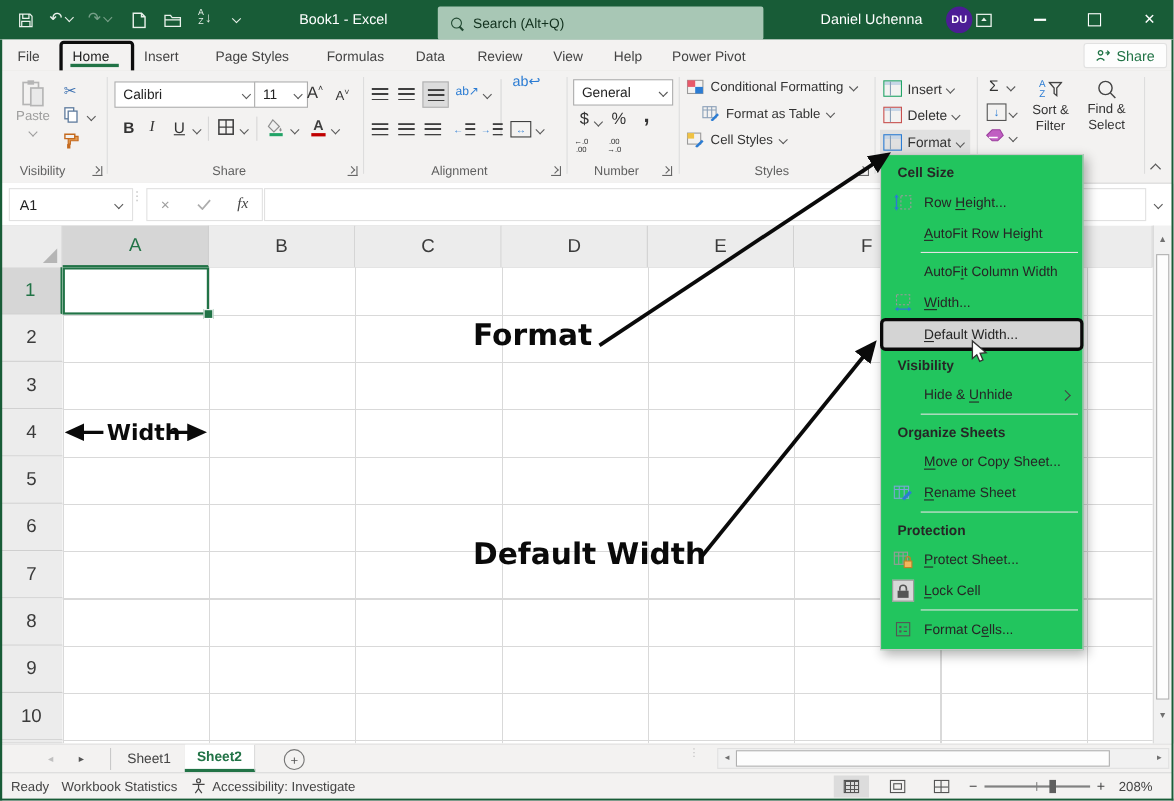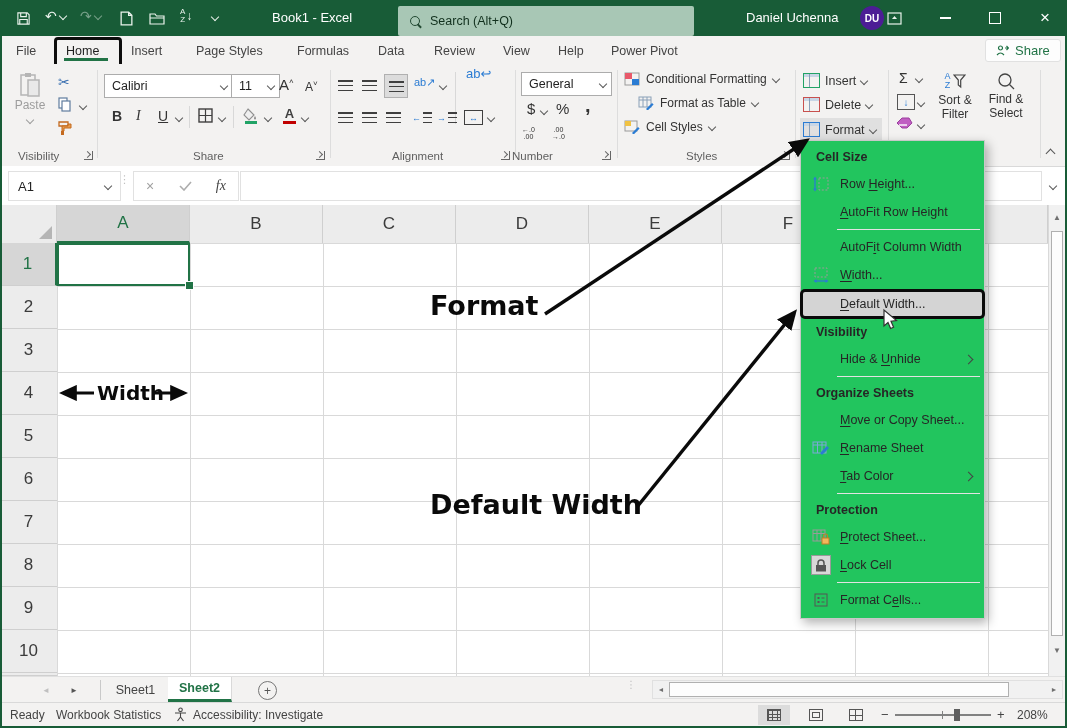--- a/index.html
+++ b/index.html
@@ -262,21 +262,21 @@
         <i class="cd" style="margin-left:auto;margin-right:5px;"></i>
     </div>
     <span class="abs" style="left:527px;top:36px;font-size:15px;color:#333;">$</span>
     <i class="abs cd" style="left:541px;top:44px;"></i>
     <span class="abs" style="left:556px;top:36px;font-size:15px;color:#333;">%</span>
     <span class="abs" style="left:585px;top:30px;font-size:20px;font-weight:bold;color:#333;">,</span>
     <span class="abs tinytxt" style="left:522px;top:62px;">←.0
 .00</span>
     <span class="abs tinytxt" style="left:552px;top:62px;">.00
 →.0</span>
-    <span class="glabel" style="left:512px;">Number</span>
+    <span class="glabel" style="left:540px;">Number</span>
     <span class="launch" style="left:602px;"></span>
 
     <div class="abs f" style="left:624px;top:8px;gap:6px;">
       <svg width="16" height="14" viewBox="0 0 16 14">
           <rect x="1" y="1" width="14" height="12" fill="none" stroke="#9a9a9a"></rect>
           <rect x="1" y="1" width="7" height="6" fill="#e8596a"></rect>
           <rect x="8" y="7" width="7" height="6" fill="#2b7cd3"></rect>
         </svg>
       <span class="ric">Conditional Formatting</span>
         <i class="cd"></i>
@@ -446,24 +446,20 @@
     </div>
     <div class="mitem">
       <span class="mico">
         <svg width="18" height="18" viewBox="0 0 18 18">
             <rect x="1" y="3" width="13" height="11" fill="none" stroke="#7ba7d7"></rect>
             <path d="M1 6 h13 M5.5 3 v11 M10 3 v11" stroke="#7ba7d7"></path>
             <path d="M8 14 l7 -7 2 2 -7 7 z" fill="#2b7cd3"></path>
           </svg>
       </span>
       <span><span></span><u>R</u><span>ename Sheet</span></span>
-    </div>
-    <div class="mitem">
-      <span><span></span><u>T</u><span>ab Color</span></span>
-      <i class="cr msub"></i>
     </div>
     <div class="msep"></div>
     <div class="mhead">Protection</div>
     <div class="mitem">
       <span class="mico">
         <svg width="18" height="18" viewBox="0 0 18 18">
             <rect x="1" y="2" width="12" height="11" fill="none" stroke="#9a9a9a"></rect>
             <path d="M1 5.5 h12 M5 2 v11 M9 2 v11" stroke="#9a9a9a"></path>
             <rect x="10" y="10" width="7" height="6" fill="#f3b75c" stroke="#c07f28"></rect>
             <path d="M11.5 10 v-2 a2 2 0 0 1 4 0 v2" fill="none" stroke="#c07f28" stroke-width="1.2"></path>

